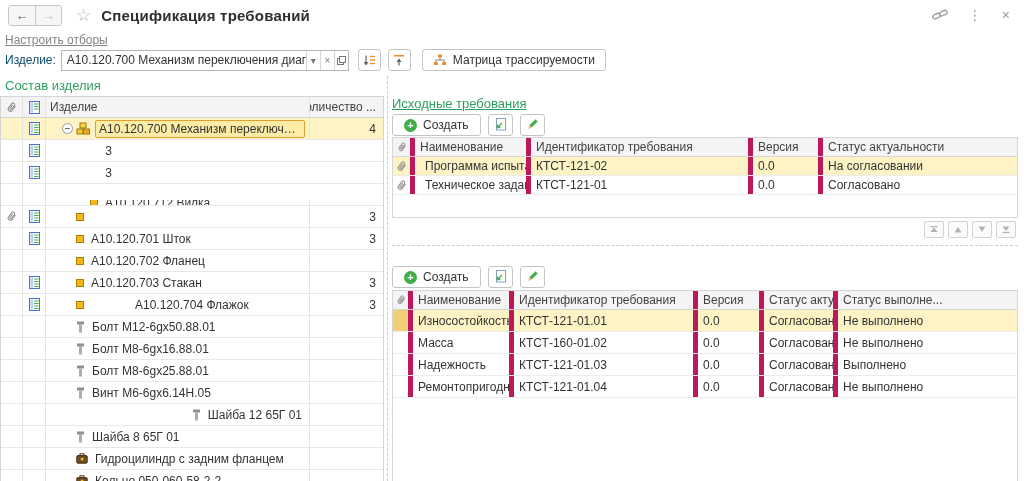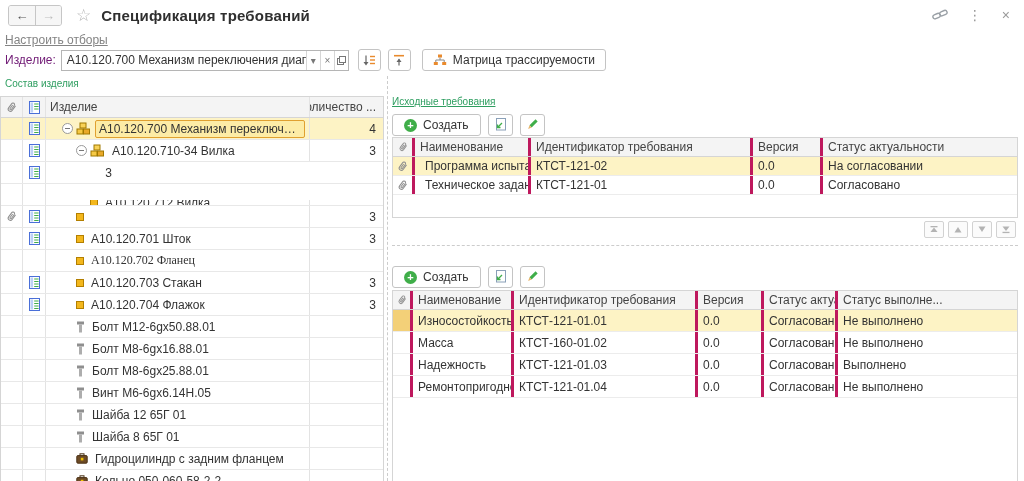--- a/index.html
+++ b/index.html
@@ -14,31 +14,31 @@
   .navbtn + .navbtn{border-left:1px solid #c6c6c6}
   .navbtn.fwd{color:#bdbdbd}
   .star{margin-left:14px;font-size:17px;color:#b5b5b5;line-height:1}
   h1{margin-left:10px;font-size:15px;font-weight:700;color:#2f2f2f;letter-spacing:.2px}
   .winicons{margin-left:auto;display:flex;gap:20px;padding-right:14px;color:#9a9a9a;font-size:14px;align-items:center}
   .winicons span{cursor:pointer;line-height:1}
 
   
   .cfglink{position:absolute;left:5px;top:33px;color:#848484;text-decoration:underline;cursor:pointer}
   .filterrow{position:absolute;left:5px;top:49px;height:22px;display:flex;align-items:center}
-  .filterrow label{margin-right:5px;color:#701a75}
+  .filterrow label{margin-right:5px;color:#0c4a6e}
   .combo{width:288px;height:21px;border:1px solid #b5b5b5;display:flex;align-items:stretch;background:#fff}
   .combo-text{flex:1;padding:2px 5px;white-space:nowrap;overflow:hidden}
   .combo-btn{width:14px;display:flex;align-items:center;justify-content:center;border-left:1px solid #d6d6d6;color:#777;font-size:10px;cursor:pointer}
   .iconbtn{width:23px;height:22px;border:1px solid #c4c4c4;border-radius:3px;background:#fff;display:flex;align-items:center;justify-content:center;cursor:pointer}
   .iconbtn.first{margin-left:9px}
   .iconbtn + .iconbtn{margin-left:7px}
   .matrixbtn{height:22px;border:1px solid #c4c4c4;border-radius:3px;background:#fff;margin-left:11px;display:flex;align-items:center;gap:6px;padding:0 10px;font-size:12px;color:#333;cursor:pointer}
 
   
-  .sect-title{display:inline-block;font-size:10px;color:#2e9e60;cursor:pointer}
+  .sect-title{display:inline-block;font-size:13px;color:#2e9e60;cursor:pointer}
   .sect-title.link{text-decoration:underline}
 
   
   .left-panel{position:absolute;left:0;top:78px;width:384px;bottom:0}
   .left-panel .sect-title{position:absolute;left:5px;top:0}
   .tree-table{position:absolute;left:0;right:0;top:18px;bottom:0;border:1px solid #d5d5d5;border-bottom:none;overflow:hidden;background:#fff}
   .thead{display:flex;height:21px;background:#f4f4f4;border-bottom:1px solid #d5d5d5;align-items:stretch;color:#444}
   .tc{display:flex;align-items:center;overflow:hidden;white-space:nowrap;border-right:1px solid #e3e3e3;padding:0 4px}
   .c-clip{width:22px;flex:none;justify-content:center;padding:0}
   .c-doc{width:23px;flex:none;justify-content:center;padding:0}
@@ -62,21 +62,21 @@
   .src-toolbar{top:18px}
   .proj-toolbar{top:170px}
   .createbtn{height:22px;border:1px solid #c4c4c4;border-radius:3px;background:#fff;display:flex;align-items:center;gap:6px;padding:0 11px;cursor:pointer;font-size:12px;color:#333}
   .plus{width:13px;height:13px;border-radius:50%;background:#3fae49;color:#fff;display:flex;align-items:center;justify-content:center;font-size:11px;line-height:1;font-weight:700}
   .toolbtn{width:25px;height:22px;border:1px solid #c4c4c4;border-radius:3px;background:#fff;display:flex;align-items:center;justify-content:center;cursor:pointer}
 
   .rtable{position:absolute;left:0;right:0;border:1px solid #d5d5d5;background:#fff;overflow:hidden}
   .src-table{top:41px;height:81px}
   .proj-table{top:194px;height:201px}
   .rhead{display:flex;height:19px;background:#f4f4f4;border-bottom:1px solid #d5d5d5;color:#444;align-items:stretch}
-  .rc{padding:0 5px;display:flex;align-items:center;border-right:3px solid #be185d;overflow:hidden;white-space:nowrap}
+  .rc{padding:0 5px;display:flex;align-items:center;border-right:5px solid #be185d;overflow:hidden;white-space:nowrap}
   .rc:last-child{border-right:none}
   .rrow{display:flex;border-bottom:1px solid #ececec;cursor:pointer;background:#fff}
   .rrow.s{height:19px}
   .rrow.p{height:22px}
   .rrow.sel{background:#fdf3c5}
   .rrow .mark{background:#f3d078}
   .s-clip{width:22px;flex:none;justify-content:center;padding:0}
   .s-name{width:116px;flex:none;gap:5px}
   .s-id{width:222px;flex:none}
   .s-ver{width:70px;flex:none}
@@ -219,33 +219,20 @@
                 <rect x="1.5" y="0.5" width="10" height="12" fill="#fff" stroke="#4a6fd8"></rect>
                 <rect x="2.5" y="1.5" width="2.6" height="10" fill="#bcd0f7"></rect>
                 <g stroke="#3fae49" stroke-width="1">
                   <line x1="6.2" y1="3" x2="10.6" y2="3"></line>
                   <line x1="6.2" y1="5.5" x2="10.6" y2="5.5"></line>
                   <line x1="6.2" y1="8" x2="10.6" y2="8"></line>
                   <line x1="6.2" y1="10.5" x2="10.6" y2="10.5"></line>
                 </g>
               </svg>
             </div>
-            <div class="tc c-name" style="padding-left: 30px;">
-              <div class="expander">
-                <i></i>
-              </div>
-              <svg class="ticon" width="15" height="13" viewBox="0 0 15 13">
-                <g stroke="#a07800" stroke-width="1">
-                  <rect x="1" y="7" width="6" height="5" fill="#f6c945"></rect>
-                  <rect x="7.5" y="7" width="6" height="5" fill="#e9a92a"></rect>
-                  <rect x="4" y="1" width="6" height="5" fill="#f8d258"></rect>
-                </g>
-              </svg>
-              <span class="lbl">А10.120.710-34 Вилка</span>
-            </div>
             <div class="tc c-qty">3</div>
           </div>
           <div class="trow">
             <div class="tc c-clip"></div>
             <div class="tc c-doc">
               <svg width="13" height="13" viewBox="0 0 13 13">
                 <rect x="1.5" y="0.5" width="10" height="12" fill="#fff" stroke="#4a6fd8"></rect>
                 <rect x="2.5" y="1.5" width="2.6" height="10" fill="#bcd0f7"></rect>
                 <g stroke="#3fae49" stroke-width="1">
                   <line x1="6.2" y1="3" x2="10.6" y2="3"></line>
@@ -311,21 +298,21 @@
               <svg class="ticon" width="8" height="8" viewBox="0 0 8 8">
                 <rect x="0.5" y="0.5" width="7" height="7" fill="#f3b71c" stroke="#b37f00"></rect>
               </svg>
               <span class="lbl">А10.120.701 Шток</span>
             </div>
             <div class="tc c-qty">3</div>
           </div>
           <div class="trow">
             <div class="tc c-clip"></div>
             <div class="tc c-doc"></div>
-            <div class="tc c-name" style="padding-left: 30px; font-family: Liberation Serif, serif;">
+            <div class="tc c-name" style="padding-left: 30px;">
               <svg class="ticon" width="8" height="8" viewBox="0 0 8 8">
                 <rect x="0.5" y="0.5" width="7" height="7" fill="#f3b71c" stroke="#b37f00"></rect>
               </svg>
               <span class="lbl">А10.120.702 Фланец</span>
             </div>
             <div class="tc c-qty"></div>
           </div>
           <div class="trow">
             <div class="tc c-clip"></div>
             <div class="tc c-doc">
@@ -355,21 +342,21 @@
                 <rect x="1.5" y="0.5" width="10" height="12" fill="#fff" stroke="#4a6fd8"></rect>
                 <rect x="2.5" y="1.5" width="2.6" height="10" fill="#bcd0f7"></rect>
                 <g stroke="#3fae49" stroke-width="1">
                   <line x1="6.2" y1="3" x2="10.6" y2="3"></line>
                   <line x1="6.2" y1="5.5" x2="10.6" y2="5.5"></line>
                   <line x1="6.2" y1="8" x2="10.6" y2="8"></line>
                   <line x1="6.2" y1="10.5" x2="10.6" y2="10.5"></line>
                 </g>
               </svg>
             </div>
-            <div class="tc c-name" style="padding-left: 30px;">
+            <div class="tc c-name" style="padding-left: 30px; gap: 44px;">
               <svg class="ticon" width="8" height="8" viewBox="0 0 8 8">
                 <rect x="0.5" y="0.5" width="7" height="7" fill="#f3b71c" stroke="#b37f00"></rect>
               </svg>
               <span class="lbl">А10.120.704 Флажок</span>
             </div>
             <div class="tc c-qty">3</div>
           </div>
           <div class="trow">
             <div class="tc c-clip"></div>
             <div class="tc c-doc"></div>
@@ -414,21 +401,21 @@
                 <rect x="1" y="0.5" width="7" height="3" fill="#8f8f8f"></rect>
                 <rect x="3" y="3.5" width="3" height="8" fill="#adadad"></rect>
               </svg>
               <span class="lbl">Винт М6-6gx6.14Н.05</span>
             </div>
             <div class="tc c-qty"></div>
           </div>
           <div class="trow">
             <div class="tc c-clip"></div>
             <div class="tc c-doc"></div>
-            <div class="tc c-name" style="padding-left: 30px;">
+            <div class="tc c-name" style="padding-left: 30px; justify-content: flex-end;">
               <svg class="ticon" width="9" height="12" viewBox="0 0 9 12">
                 <rect x="1" y="0.5" width="7" height="3" fill="#8f8f8f"></rect>
                 <rect x="3" y="3.5" width="3" height="8" fill="#adadad"></rect>
               </svg>
               <span class="lbl">Шайба 12 65Г 01</span>
             </div>
             <div class="tc c-qty"></div>
           </div>
           <div class="trow">
             <div class="tc c-clip"></div>

